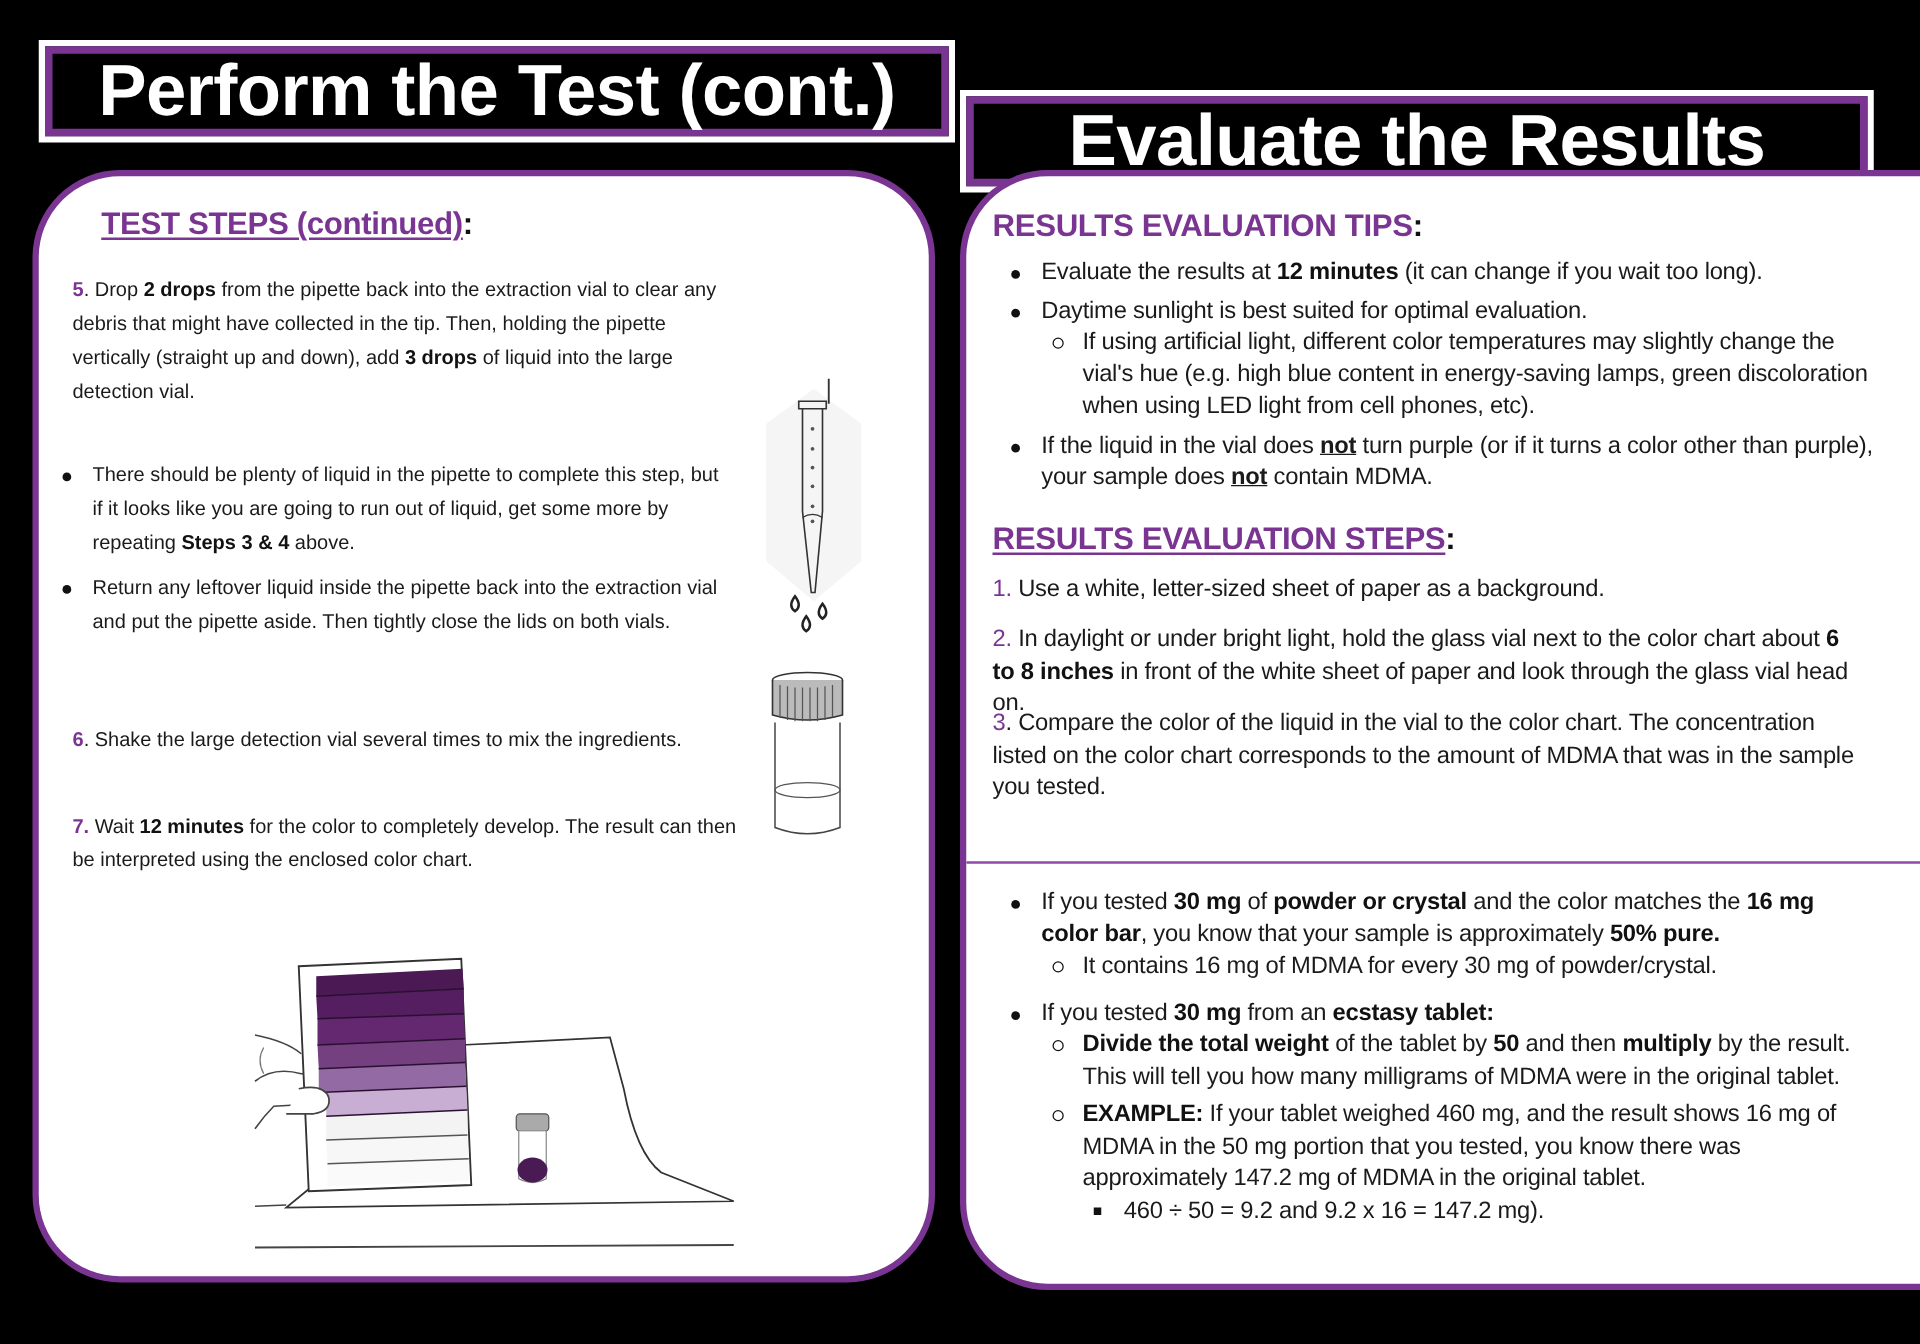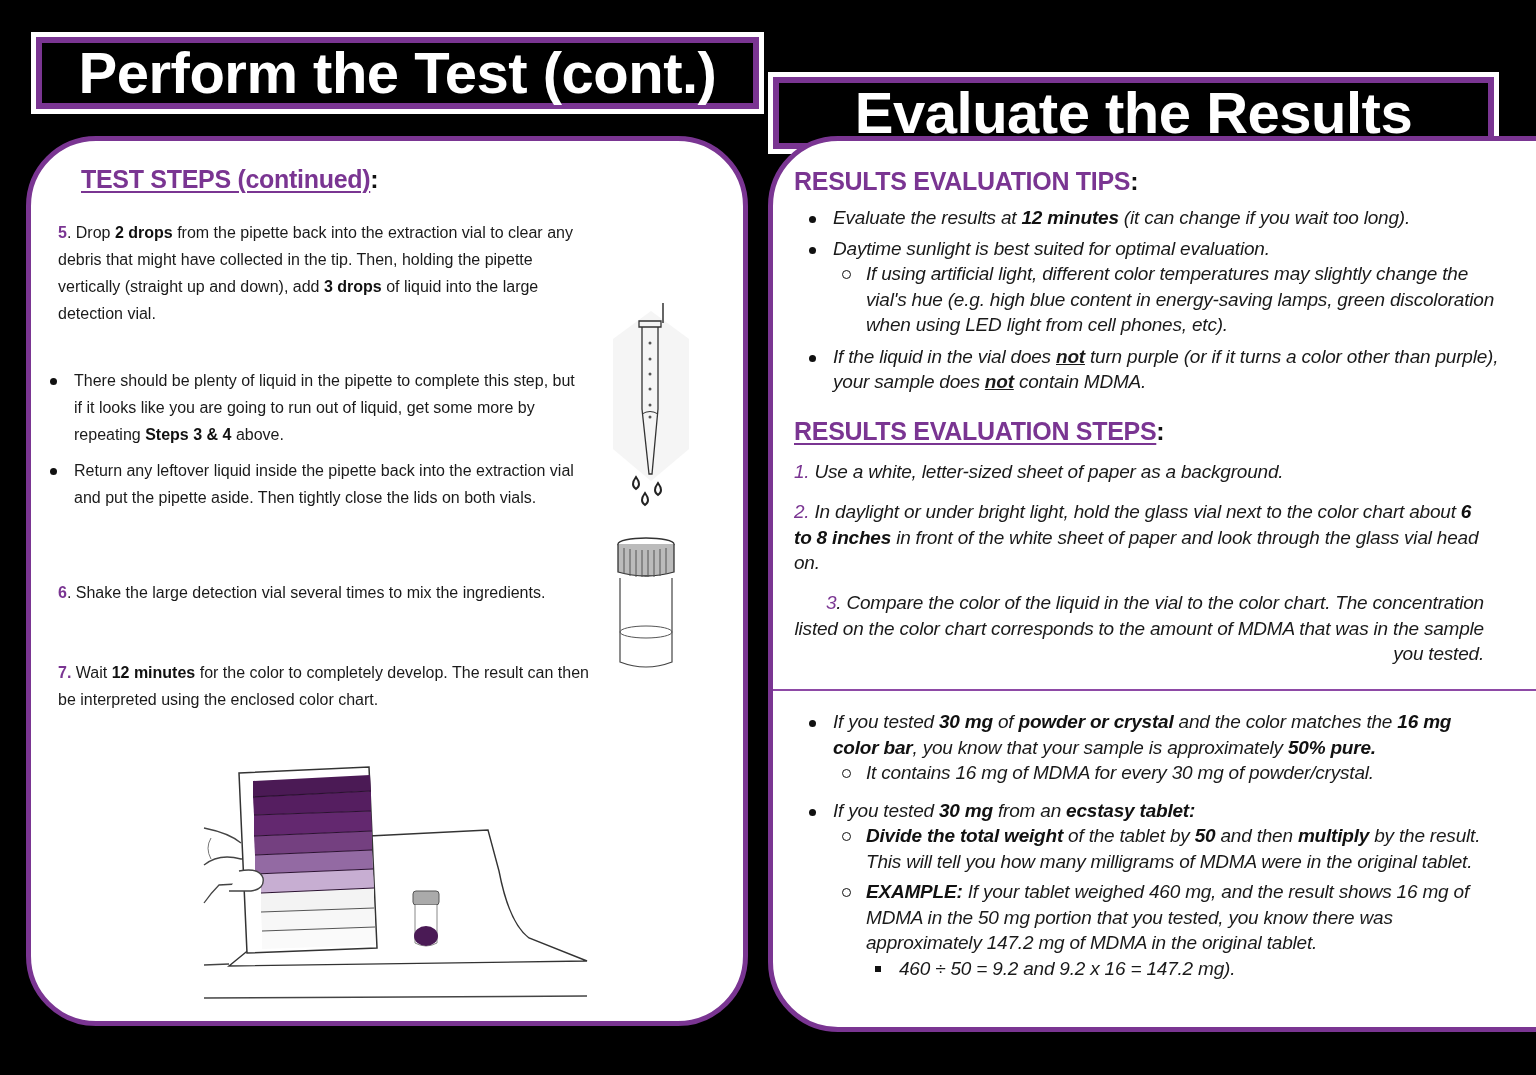--- a/index.html
+++ b/index.html
@@ -54,29 +54,29 @@
   ul.b3 > li::before { content: ""; position: absolute; left: 9px; top: 10px; width: 6px; height: 6px; background: #111; }
 
   .u-strong { text-decoration: underline; font-weight: bold; }
 
   .divider { position: absolute; left: 0; right: 0; top: 548px; height: 2px; background: #8e4aa6; }
 
   
   #left-p5 { left: 27px; top: 78px; width: 520px; }
   #left-bullets { left: 9px; top: 226px; width: 540px; }
   #left-p6 { left: 27px; top: 438px; width: 540px; }
-  #left-p7 { left: 27px; top: 507px; width: 540px; margin-top: 11px; }
-
-  
-  .rp { font-size: 19px; line-height: 25.5px; letter-spacing: -0.2px; font-style: italic; }
+  #left-p7 { left: 27px; top: 507px; width: 540px; }
+
+  
+  .rp { font-size: 19px; line-height: 25.5px; letter-spacing: -0.2px; }
   #right-tips { left: 26px; top: 64px; width: 700px; }
   #right-steps-heading { left: 21px; top: 276px; }
   #right-s1 { left: 21px; top: 318px; width: 700px; }
   #right-s2 { left: 21px; top: 358px; width: 690px; }
-  #right-s3 { left: 21px; top: 449px; width: 690px; text-align: right; }
+  #right-s3 { left: 21px; top: 425px; width: 690px; }
   #right-examples { left: 26px; top: 568px; width: 700px; }
 
   
   svg { position: absolute; }
 </style>
 </head>
 <body>
 
 <div id="title-left" class="title-box">
   <div class="title-inner">

